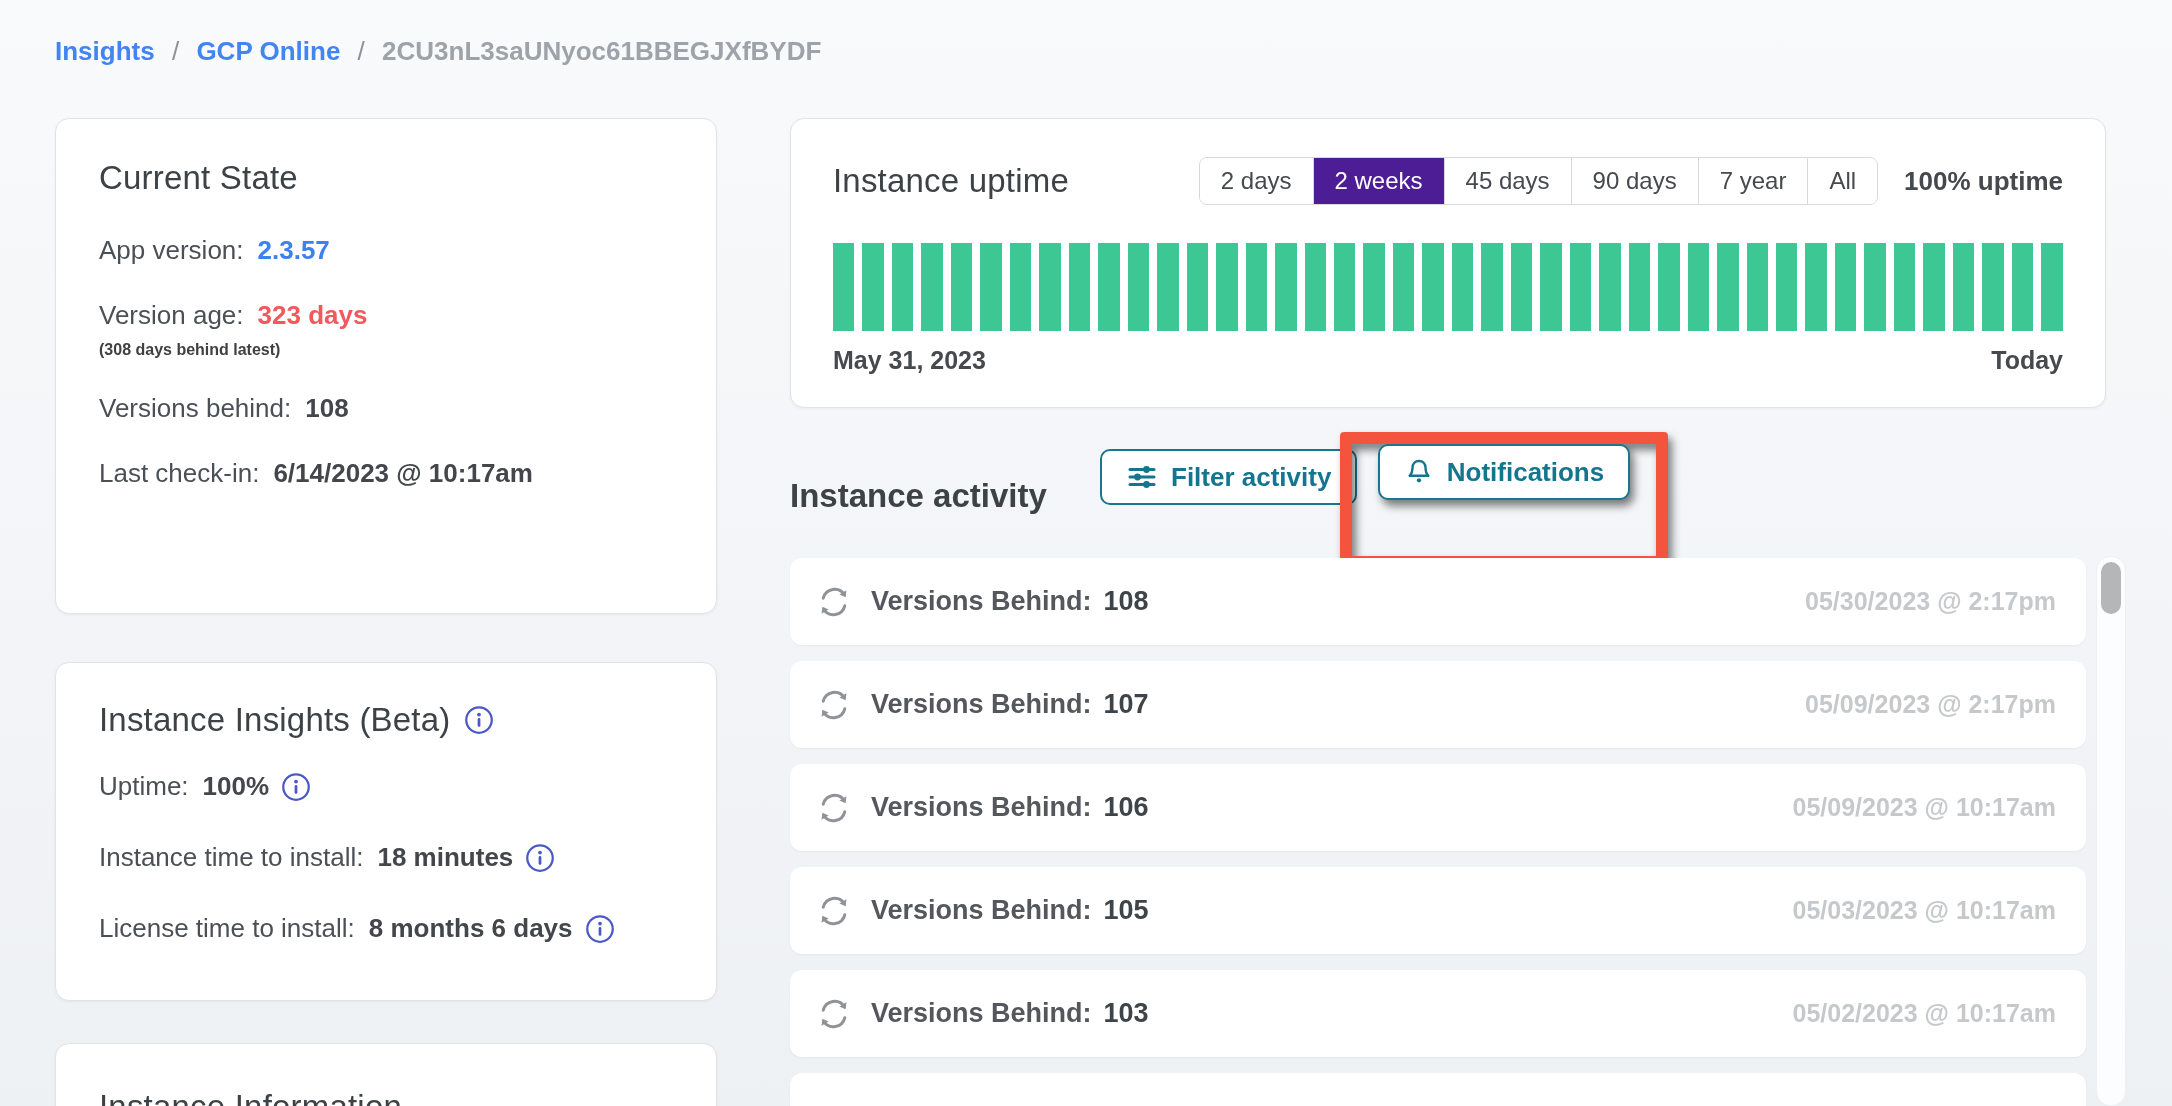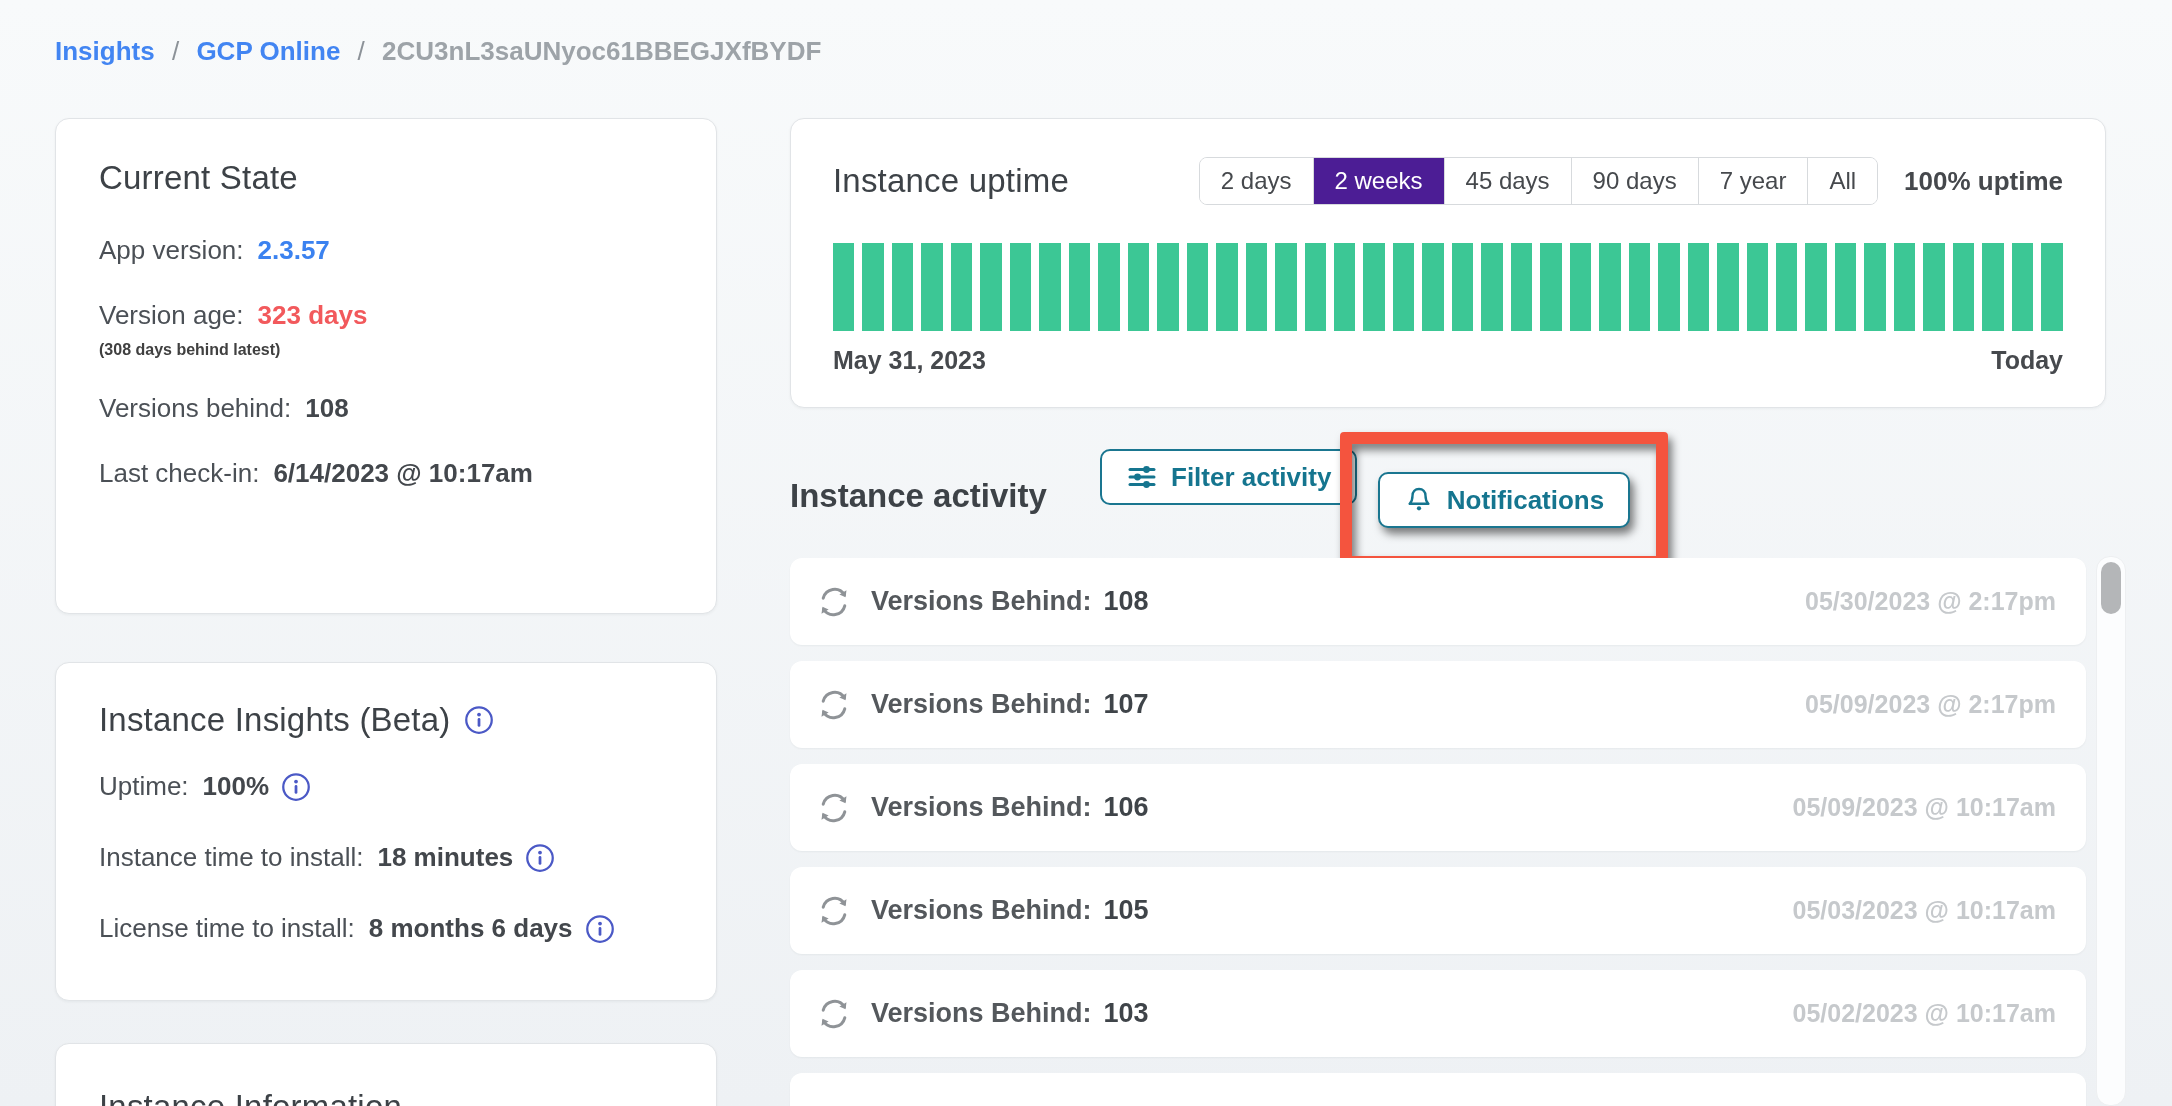--- a/index.html
+++ b/index.html
@@ -71,21 +71,21 @@
     position:absolute; height:56px; display:flex; align-items:center; gap:13px;
     padding:0 24px; background:#fff; border:2px solid #1a7690; border-radius:10px;
     color:#15758f; font-size:26px; font-weight:700; cursor:pointer; white-space:nowrap;
   }
   .btn.filter { left:1080px; top:449px;margin-left:20px; }
   .btn.notif  { left:0; top:0; position:relative; }
 
   .red-box {
     position:absolute; left:1340px; top:432px; width:328px; height:136px;
     border:12px solid #f4543e; border-radius:4px;
-    display:flex; align-items:center; justify-content:center;
+    display:flex; justify-content:center;
     filter:drop-shadow(4px 6px 4px rgba(0,0,0,.5));
     pointer-events:none;
   }
   .red-box .btn { pointer-events:auto; }
 
   
   .activity-list { position:absolute; left:790px; top:558px; width:1296px; }
   .act-row {
     height:87px; margin-bottom:16px; background:#fff; border-radius:12px;
     box-shadow:0 1px 2px rgba(20,35,45,.05);

